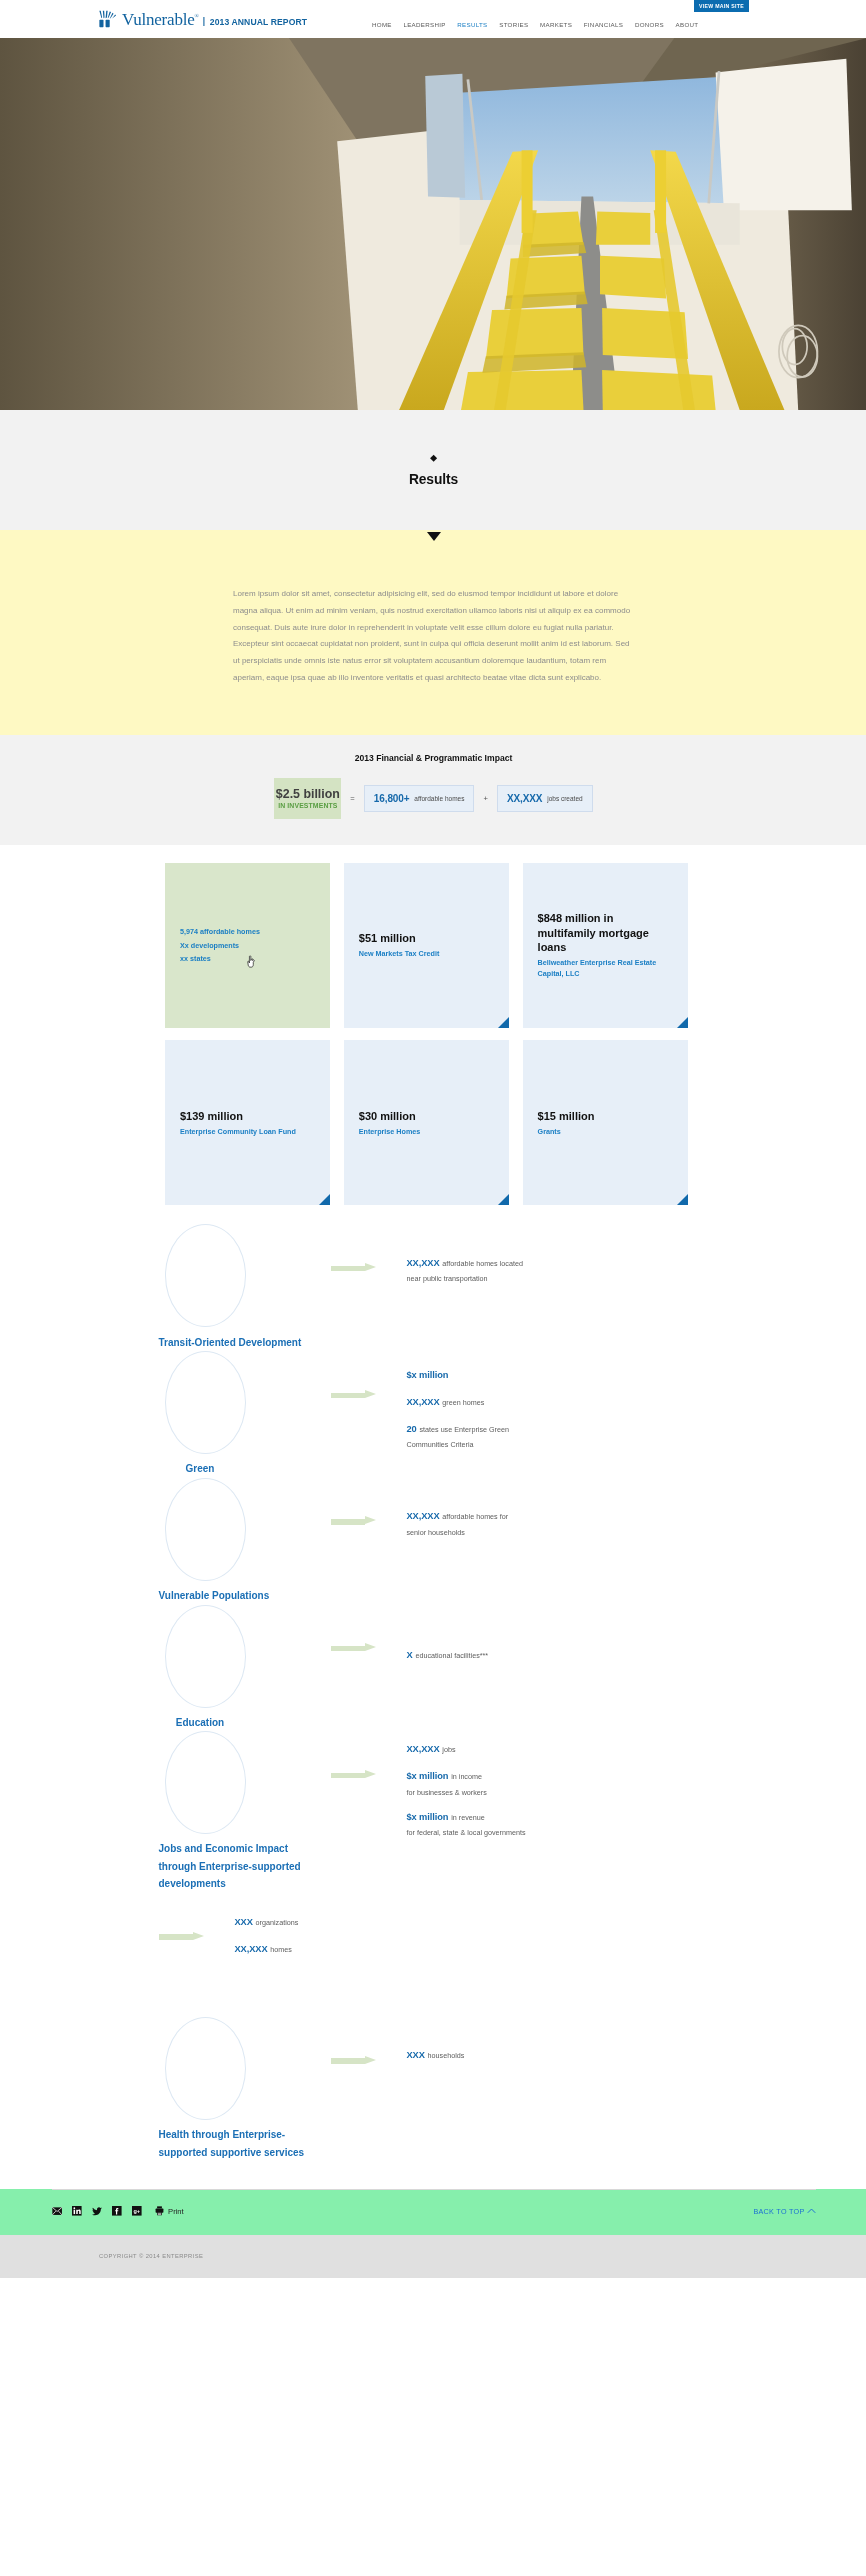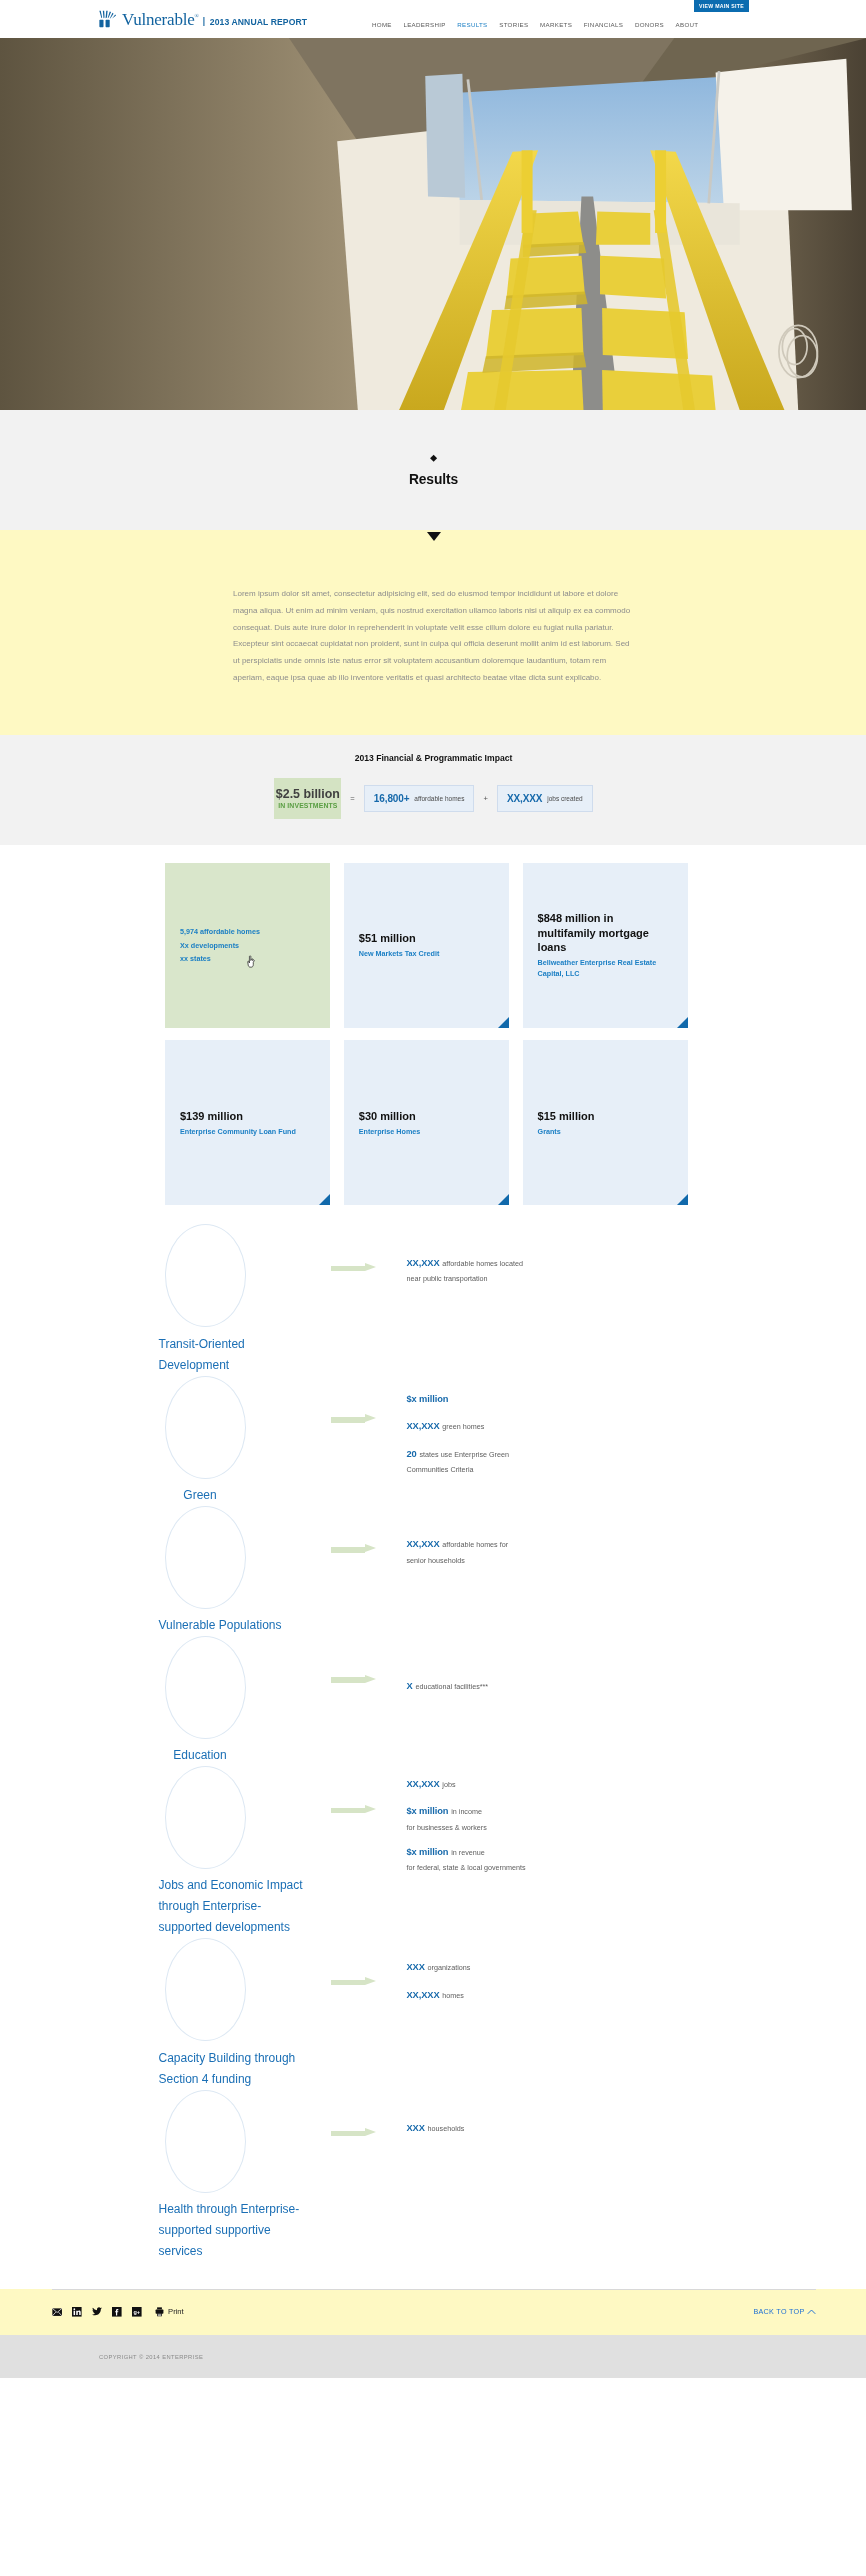--- a/index.html
+++ b/index.html
@@ -213,21 +213,21 @@
   .stat-left { width: 172px; position: relative; }
   .circle {
     width: 81px; height: 103px;
     border: 1.4px solid #dde8f3;
     border-radius: 50%;
     margin-left: 6.9px;
   }
   .circle-label {
     margin-top: 6.2px;
     width: 155px;
-    font-size: 12px; font-weight: normal; color: #1b6fb5;
+    font-size: 10px; font-weight: bold; color: #1b6fb5;
     line-height: 1.75;
   }
   .arrow-cell {
     width: 76px;
     display: flex; align-items: center;
     padding-top: 40px;
   }
   .arrow {
     position: relative; width: 45px; height: 7.6px;
   }
@@ -246,21 +246,21 @@
   .stat-line { margin-bottom: 6.9px; line-height: 1.85; }
   .stat-line .n {
     font-size: 9.3px; font-weight: bold; color: #1669ab;
     letter-spacing: -0.1px; margin-right: 2.8px;
   }
   .stat-line .t { font-size: 7.2px; color: #5d5d5d; }
   .stat-line .cont { display:block; font-size: 7.2px; color: #5d5d5d; }
 
   
   .footer-top {
-    width: 867px; background: #fef9c3;
+    width: 867px; background: #86efac;
     padding: 0 0 18px 0;
   }
   .footer-rule {
     width: 764px; height: 0.7px; background: #d8d8d8;
     margin: 0 auto 16.5px auto;
   }
   .footer-bar {
     width: 764px; margin: 0 auto;
     display: flex; align-items: center; justify-content: space-between;
   }
@@ -588,24 +588,20 @@
         <span class="cont">for businesses &amp; workers</span>
       </div>
       <div class="stat-line">
         <span class="n">$x million</span><span class="t">in revenue</span>
         <span class="cont">for federal, state &amp; local governments</span>
       </div>
     </div>
   </div>
 
   <div class="stat-row">
-    <div class="stat-left">
-      <div class="circle"></div>
-      <div class="circle-label">Capacity Building through Section 4 funding</div>
-    </div>
     <div class="arrow-cell">
       <div class="arrow">
           <span class="shaft"></span>
           <span class="head"></span>
         </div>
     </div>
     <div class="stat-right" style="padding-top:18px">
       <div class="stat-line">
         <span class="n">XXX</span><span class="t">organizations</span>
       </div>

